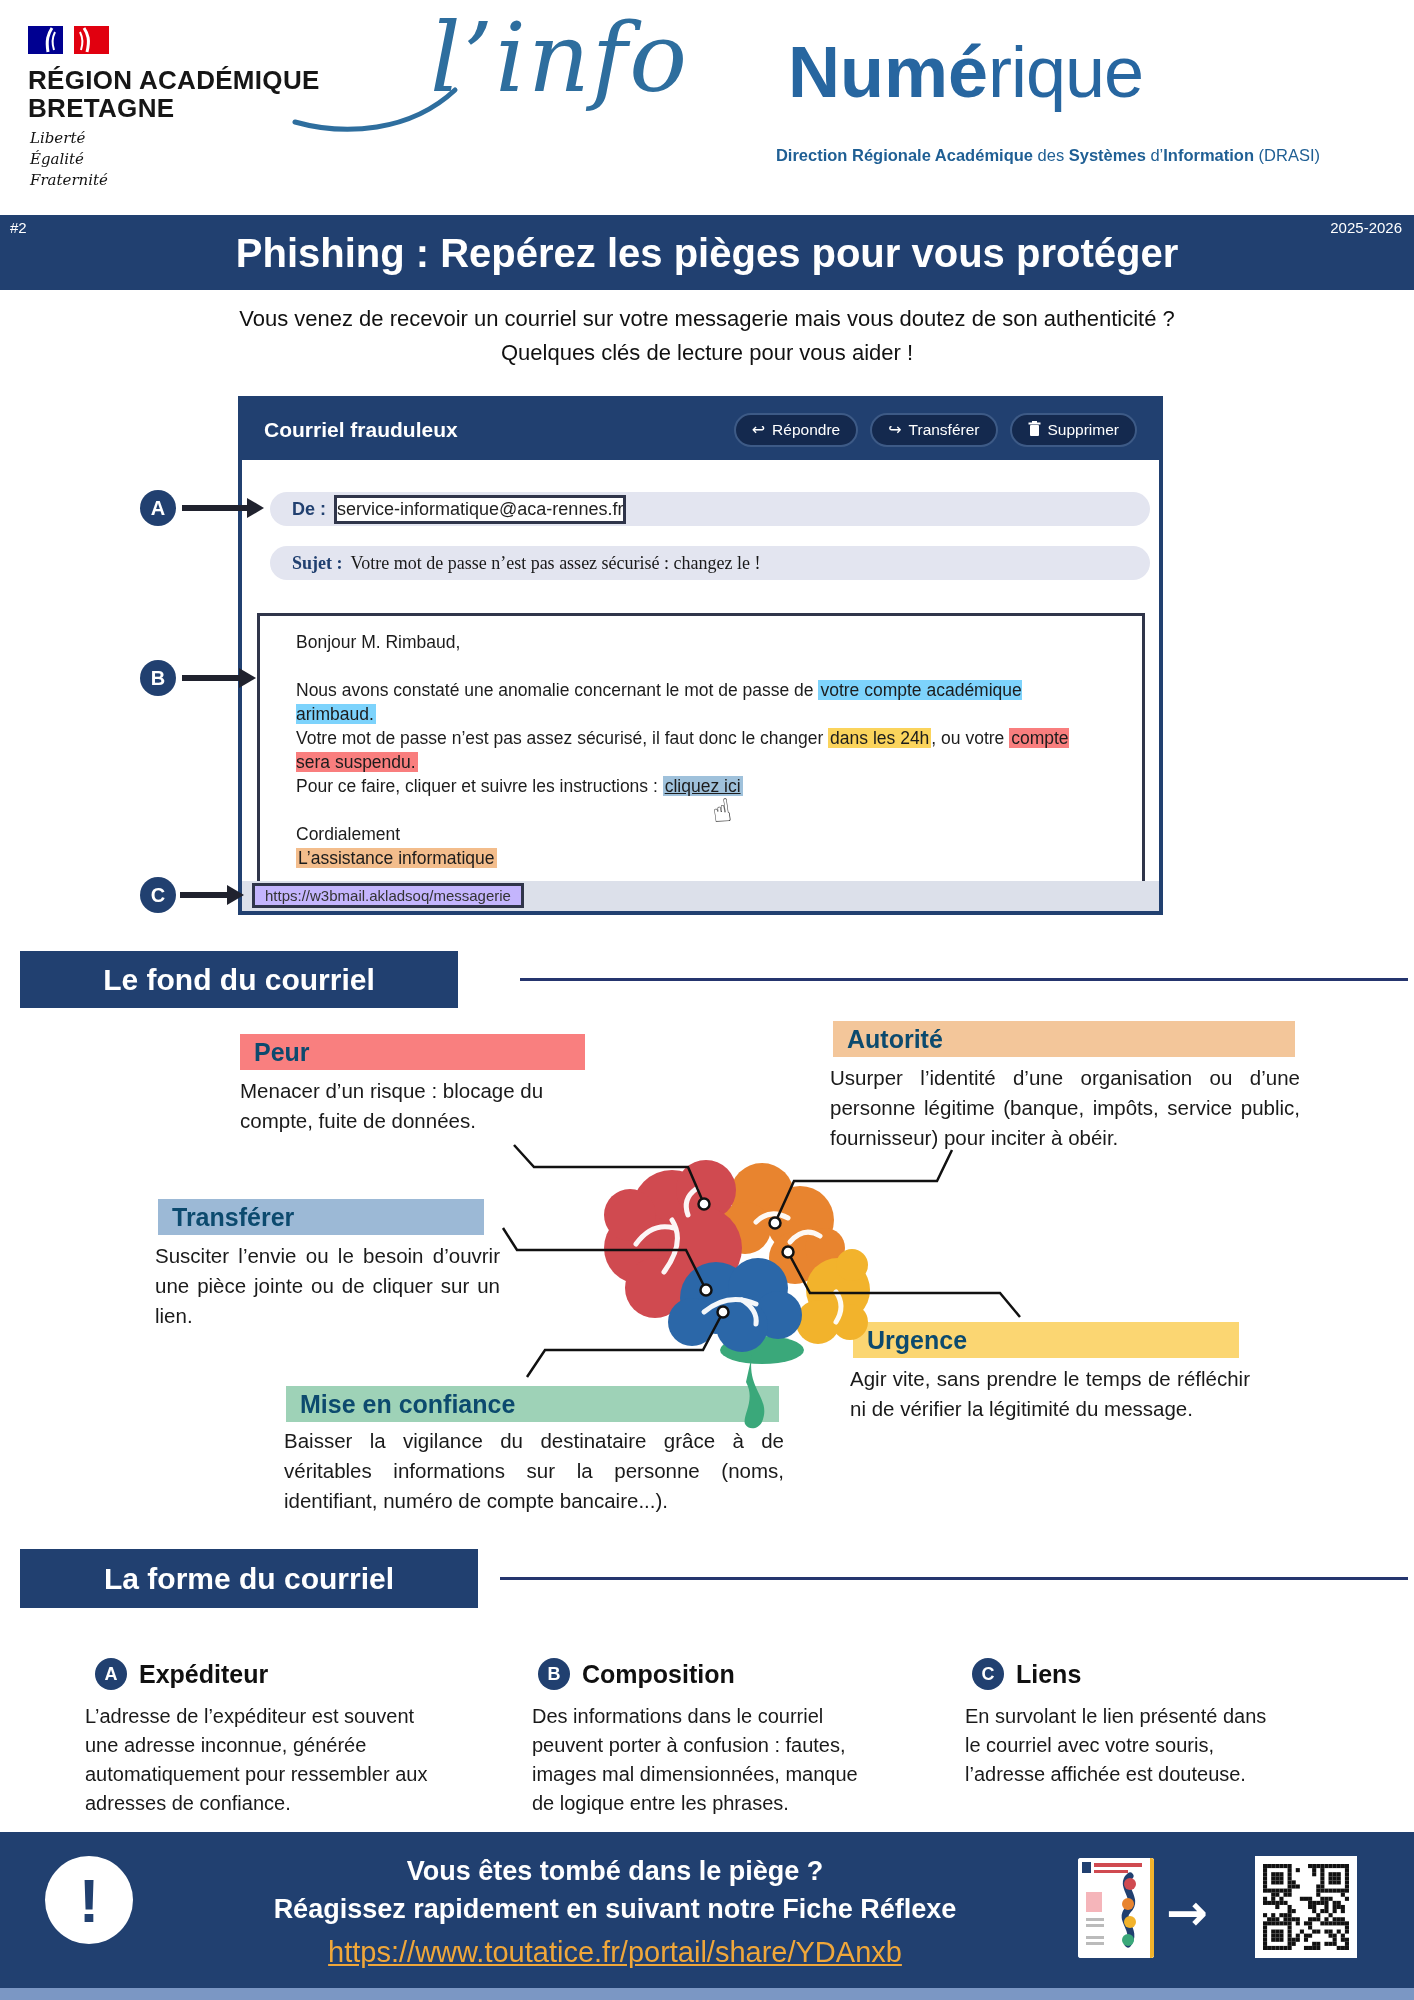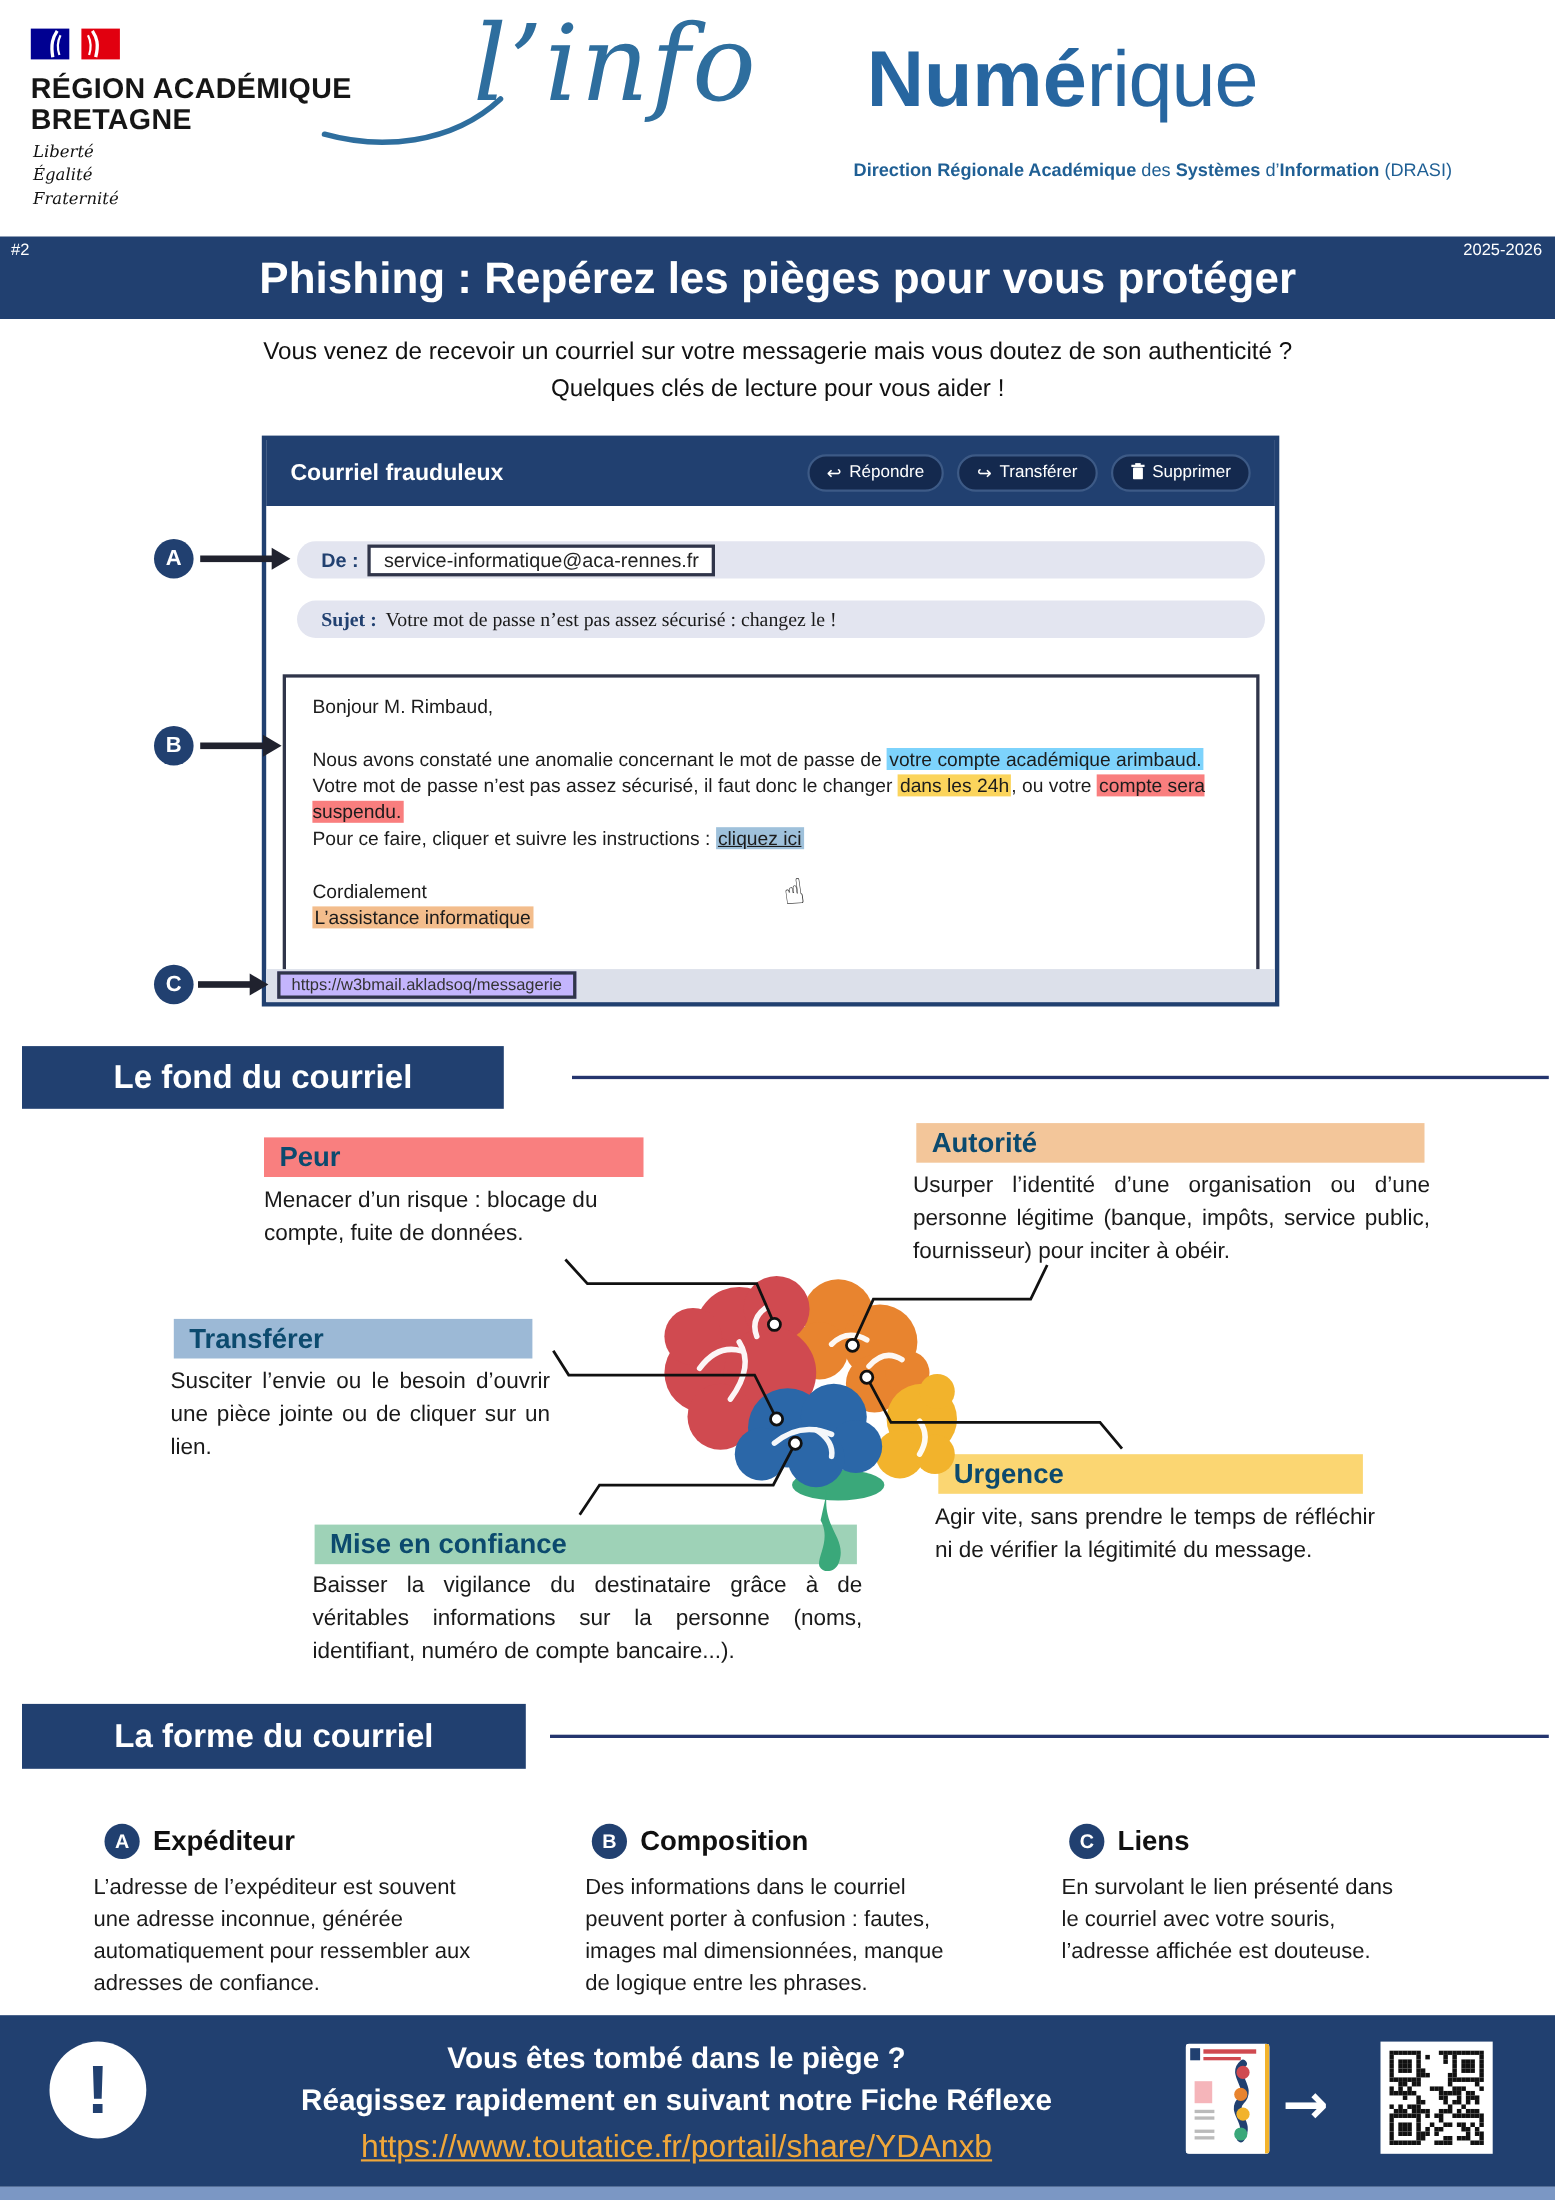--- a/index.html
+++ b/index.html
@@ -39,23 +39,23 @@
   .mailhead{position:absolute;left:0;top:0;right:0;height:60px;background:#214070;display:flex;
             align-items:center;padding:0 22px;box-sizing:border-box;}
   .mailhead .wt{color:#fff;font-weight:700;font-size:21px;flex:0 0 auto;}
   .mailbtns{margin-left:auto;display:flex;gap:12px;}
   .mbtn{background:#14294e;border:2px solid #3d5a86;border-radius:20px;color:#fff;font-size:15.5px;
         padding:6px 16px;display:flex;align-items:center;gap:7px;cursor:pointer;}
   .mbtn .ic{font-family:"DejaVu Sans",sans-serif;font-size:16px;line-height:1;}
   .pill{position:absolute;left:28px;width:880px;height:34px;background:#e3e5f0;border-radius:17px;
         display:flex;align-items:center;padding:0 0 0 22px;box-sizing:border-box;font-size:18px;}
   .pill .lab{color:#214070;font-weight:700;margin-right:8px;white-space:nowrap;}
-  .fromval{background:#fff;border:3px solid #30354a;padding:1px 12px;font-size:18px;color:#222;}
+  .fromval{background:#fff;border:3px solid #30354a;padding:1px 0;font-size:18px;color:#222;}
   .mailbody{position:absolute;left:15px;top:213px;width:888px;height:280px;border:3px solid #30354a;
-            box-sizing:border-box;padding:14px 24px;font-size:17.5px;line-height:24px;color:#1c1c1c;
+            box-sizing:border-box;padding:14px 36px;font-size:17.5px;line-height:24px;color:#1c1c1c;
             overflow:hidden;}
   .hl{padding:0 2px;}
   .hl-green{background:#7dd3fc;}
   .hl-yellow{background:#fbd45c;}
   .hl-red{background:#f97e7e;}
   .hl-link{background:#9fc1db;text-decoration:underline;cursor:pointer;}
   .hl-orange{background:#f3bd8c;}
   .statusstrip{position:absolute;left:0;right:0;bottom:0;height:30px;background:#dce0ea;}
   .urlbox{position:absolute;left:10px;bottom:3px;background:#c4b5fd;border:3px solid #30354a;
           font-size:15px;color:#333;padding:1px 10px;white-space:nowrap;}

